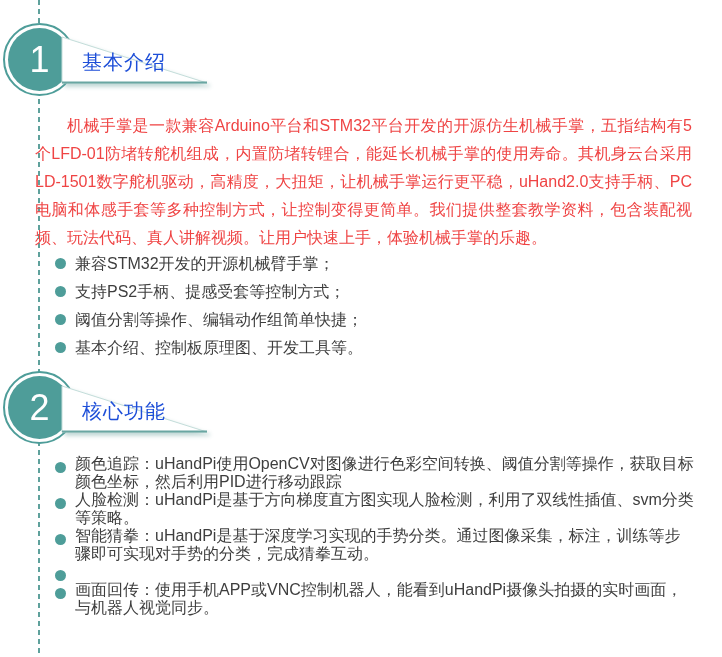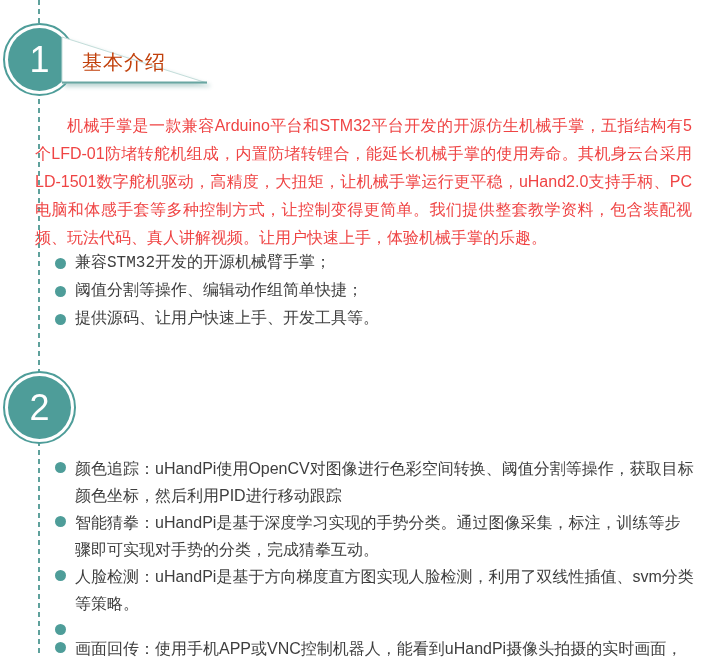--- a/index.html
+++ b/index.html
@@ -30,46 +30,46 @@
     display:flex;align-items:center;justify-content:center;
   }
   .circle-number{color:#ffffff;font-size:36px;line-height:1;font-weight:400;}
 
   
   .banner{position:absolute;width:150px;height:52px;z-index:3;}
   .banner svg{position:absolute;left:0;top:0;
     filter:drop-shadow(3px 3px 2px rgba(110,165,160,0.45));}
   .banner-title{
     position:absolute;left:21px;top:13px;
-    font-size:20px;color:#c2410c;letter-spacing:1px;white-space:nowrap;
+    font-size:20px;color:#1d4ed8;letter-spacing:1px;white-space:nowrap;
   }
 
   .sec1-circle{left:3px;top:23px;}
   .sec1-banner{left:61px;top:36px;}
   .sec2-circle{left:3px;top:371px;}
   .sec2-banner{left:61px;top:385px;}
 
   .paragraph{
     position:absolute;left:35px;top:112px;width:657px;margin:0;
     font-size:16px;line-height:28px;color:#ef4444;
     text-indent:2em;text-align:justify;
   }
 
   .bullet-list{position:absolute;list-style:none;margin:0;padding:0;}
   .bullet-list li{display:flex;align-items:flex-start;}
   .dot{flex:none;width:11px;height:11px;border-radius:50%;background:#4E9D99;
     margin:8px 9px 0 0;}
   .bullet-text{color:#3E3E3E;font-size:16px;}
 
   .list-1{left:55px;top:250px;width:650px;}
-  .list-1 li{margin-bottom:1px;font-family:Liberation Mono, monospace;}
+  .list-1 li{margin-bottom:1px;}
   .list-1 .bullet-text{line-height:27px;}
 
   .list-2{left:55px;top:455px;width:640px;}
-  .list-2 .bullet-text{line-height:27px;}
+  .list-2 .bullet-text{line-height:18px;}
   .list-2 .dot{margin-top:7px;}
 </style>
 </head>
 <body>
 
 <div class="page">
 
   <div class="timeline-line"></div>
 
   <div class="circle sec1-circle">
@@ -88,47 +88,58 @@
 
   <p class="paragraph">机械手掌是一款兼容Arduino平台和STM32平台开发的开源仿生机械手掌，五指结构有5个LFD-01防堵转舵机组成，内置防堵转锂合，能延长机械手掌的使用寿命。其机身云台采用LD-1501数字舵机驱动，高精度，大扭矩，让机械手掌运行更平稳，uHand2.0支持手柄、PC电脑和体感手套等多种控制方式，让控制变得更简单。我们提供整套教学资料，包含装配视频、玩法代码、真人讲解视频。让用户快速上手，体验机械手掌的乐趣。</p>
 
   <ul class="bullet-list list-1">
     <li>
       <span class="dot"></span>
       <span class="bullet-text">兼容STM32开发的开源机械臂手掌；</span>
     </li>
     <li>
       <span class="dot"></span>
+      <span class="bullet-text">支持PS2手柄、提感受套等控制方式；</span>
+    </li>
+    <li>
+      <span class="dot"></span>
       <span class="bullet-text">阈值分割等操作、编辑动作组简单快捷；</span>
     </li>
     <li>
       <span class="dot"></span>
-      <span class="bullet-text">提供源码、让用户快速上手、开发工具等。</span>
+      <span class="bullet-text">基本介绍、控制板原理图、开发工具等。</span>
     </li>
   </ul>
 
   <div class="circle sec2-circle">
     <div class="circle-inner">
       <span class="circle-number">2</span>
     </div>
   </div>
 
+  <div class="banner sec2-banner">
+    <svg width="150" height="52" viewBox="0 0 150 52">
+      <polygon points="1,1 146,47 1,47" fill="#ffffff" stroke="#c4ddda" stroke-width="1"></polygon>
+      <line x1="1" y1="46.5" x2="146" y2="46.5" stroke="#69A6A2" stroke-width="2"></line>
+    </svg>
+    <span class="banner-title">核心功能</span>
+  </div>
 
   <ul class="bullet-list list-2">
     <li>
       <span class="dot"></span>
       <span class="bullet-text">颜色追踪：uHandPi使用OpenCV对图像进行色彩空间转换、阈值分割等操作，获取目标颜色坐标，然后利用PID进行移动跟踪</span>
     </li>
     <li>
       <span class="dot"></span>
-      <span class="bullet-text">智能猜拳：uHandPi是基于深度学习实现的手势分类。通过图像采集，标注，训练等步骤即可实现对手势的分类，完成猜拳互动。</span>
+      <span class="bullet-text">人脸检测：uHandPi是基于方向梯度直方图实现人脸检测，利用了双线性插值、svm分类等策略。</span>
     </li>
     <li>
       <span class="dot"></span>
-      <span class="bullet-text">人脸检测：uHandPi是基于方向梯度直方图实现人脸检测，利用了双线性插值、svm分类等策略。</span>
+      <span class="bullet-text">智能猜拳：uHandPi是基于深度学习实现的手势分类。通过图像采集，标注，训练等步骤即可实现对手势的分类，完成猜拳互动。</span>
     </li>
     <li>
       <span class="dot"></span>
     </li>
     <li>
       <span class="dot"></span>
       <span class="bullet-text">画面回传：使用手机APP或VNC控制机器人，能看到uHandPi摄像头拍摄的实时画面，与机器人视觉同步。</span>
     </li>
   </ul>
 

